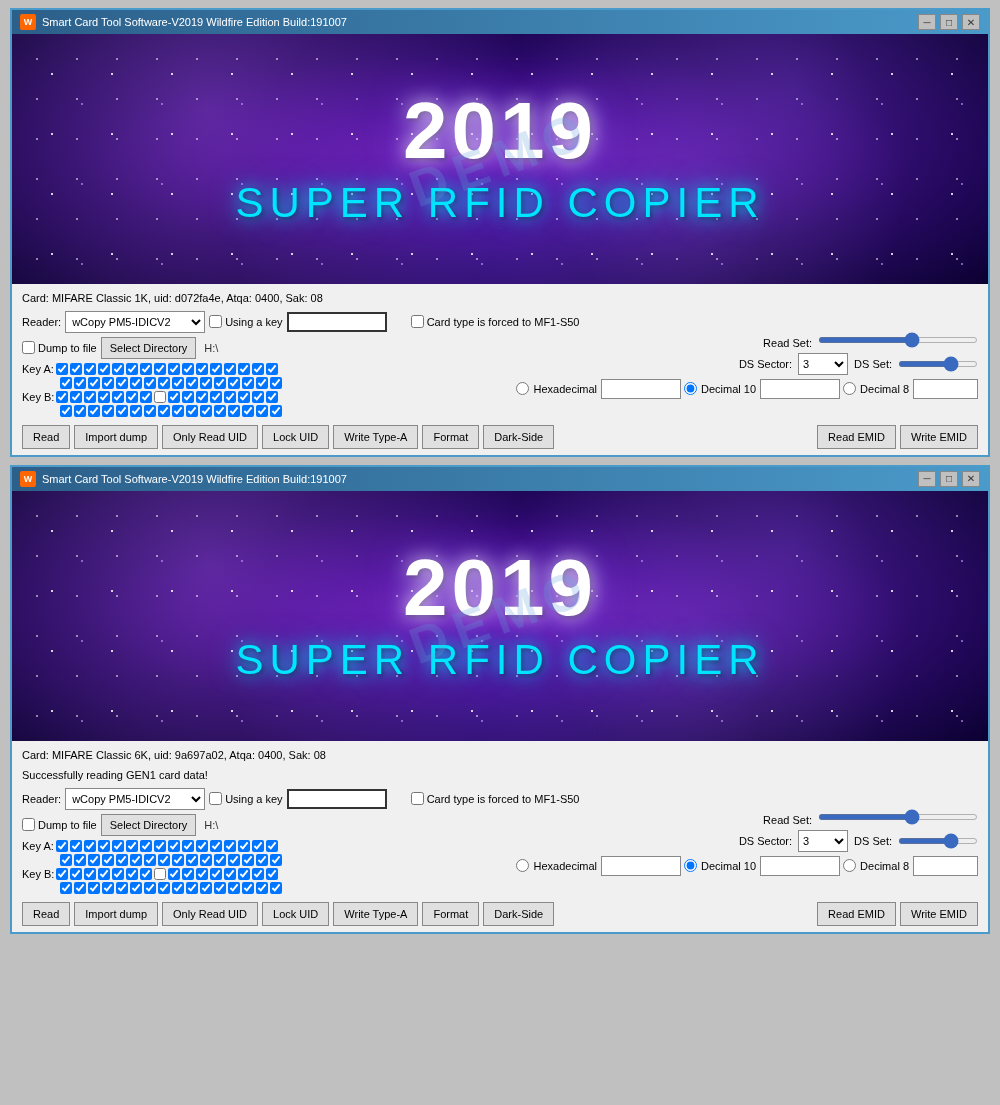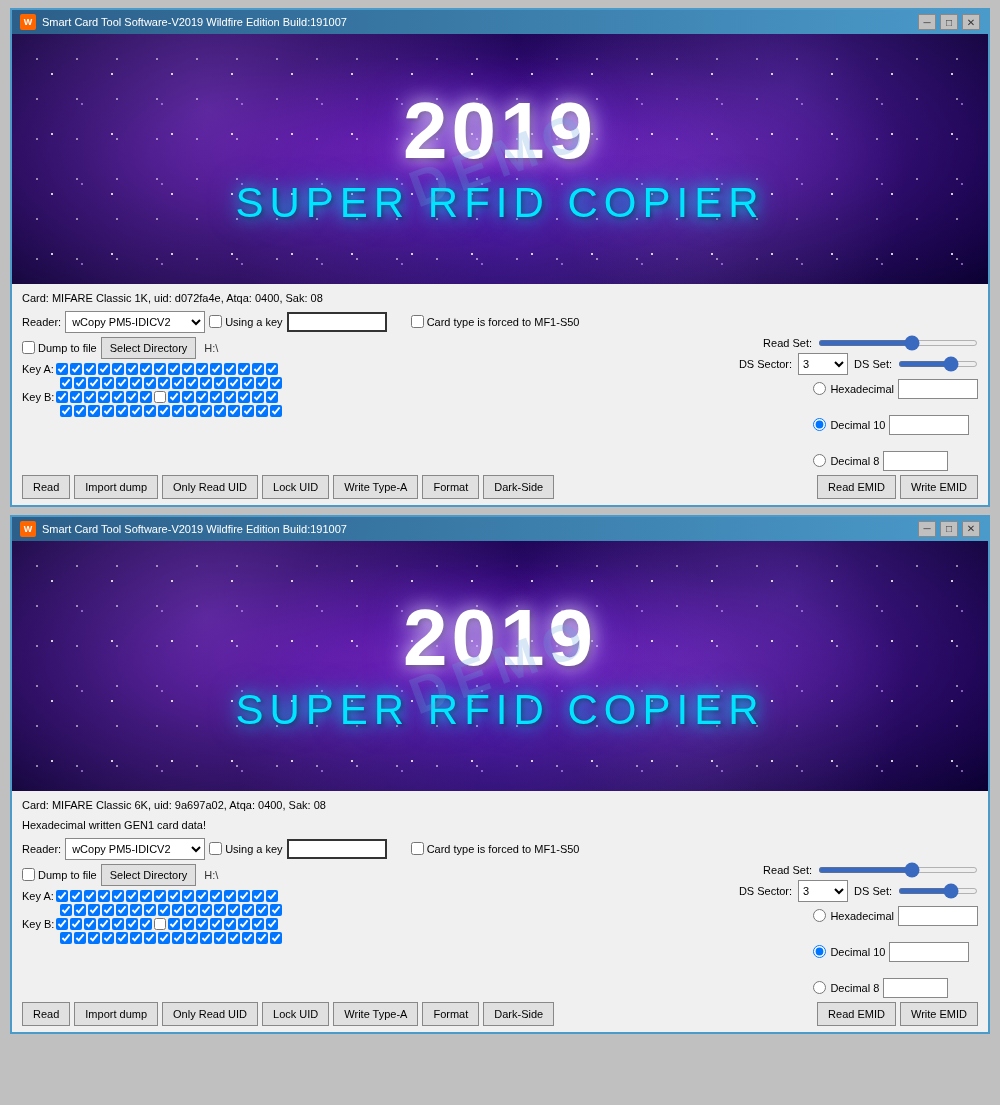--- a/index.html
+++ b/index.html
@@ -244,21 +244,21 @@
       margin-bottom: 2px;
     }
 
     .key-row input[type="checkbox"] {
       width: 12px;
       height: 12px;
     }
 
     .read-set-row {
       display: flex;
-      align-items: center;
+      align-items: flex-start;
       gap: 6px;
     }
 
     input[type="range"] {
       width: 150px;
       height: 6px;
       accent-color: #3a6abf;
     }
 
     .ds-sector-row {
@@ -270,22 +270,22 @@
     select.ds-select {
       height: 22px;
       font-size: 11px;
       border: 1px solid #888;
       background: white;
       width: 50px;
     }
 
     .radio-group {
       display: flex;
-      flex-direction: column;
-      gap: 16px;
+      flex-direction: row;
+      gap: 3px;
     }
 
     .radio-row {
       display: flex;
       align-items: center;
       gap: 4px;
       font-size: 11px;
     }
 
     input[type="radio"] {
@@ -531,21 +531,21 @@
 
   <div class="banner">
     <div class="banner-particles"></div>
     <div class="watermark">DEMO</div>
     <div class="banner-year">2019</div>
     <div class="banner-title">SUPER RFID COPIER</div>
   </div>
 
   <div class="content-area">
     <div class="status-line">Card: MIFARE Classic 6K, uid: 9a697a02, Atqa: 0400, Sak: 08</div>
-    <div class="status-line">Hexadecimal written GEN1 card data!</div>
+    <div class="status-line">Successfully reading GEN1 card data!</div>
 
     <div class="row">
       <span class="label">Reader:</span>
       <select class="reader-select">
         <option>wCopy PM5-IDICV2</option>
       </select>
       <label class="checkbox-label">
         <input type="checkbox" style="">
         <span>Using a key</span>
       </label>

